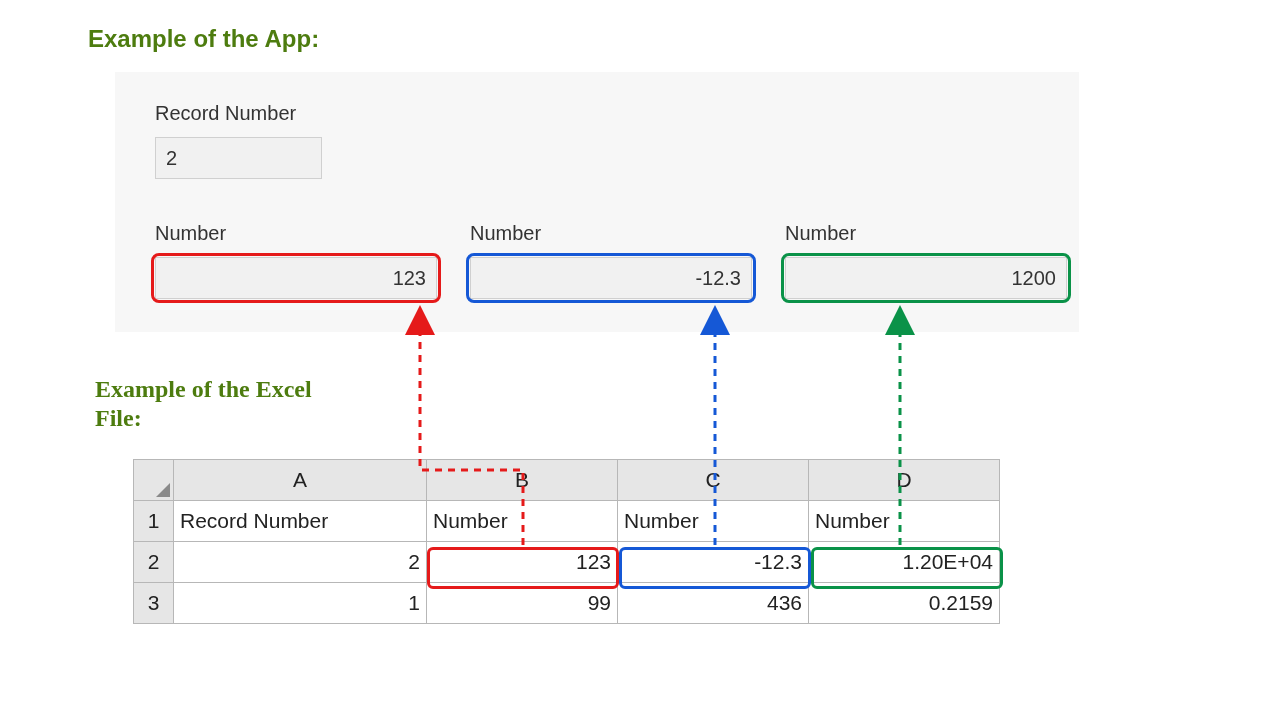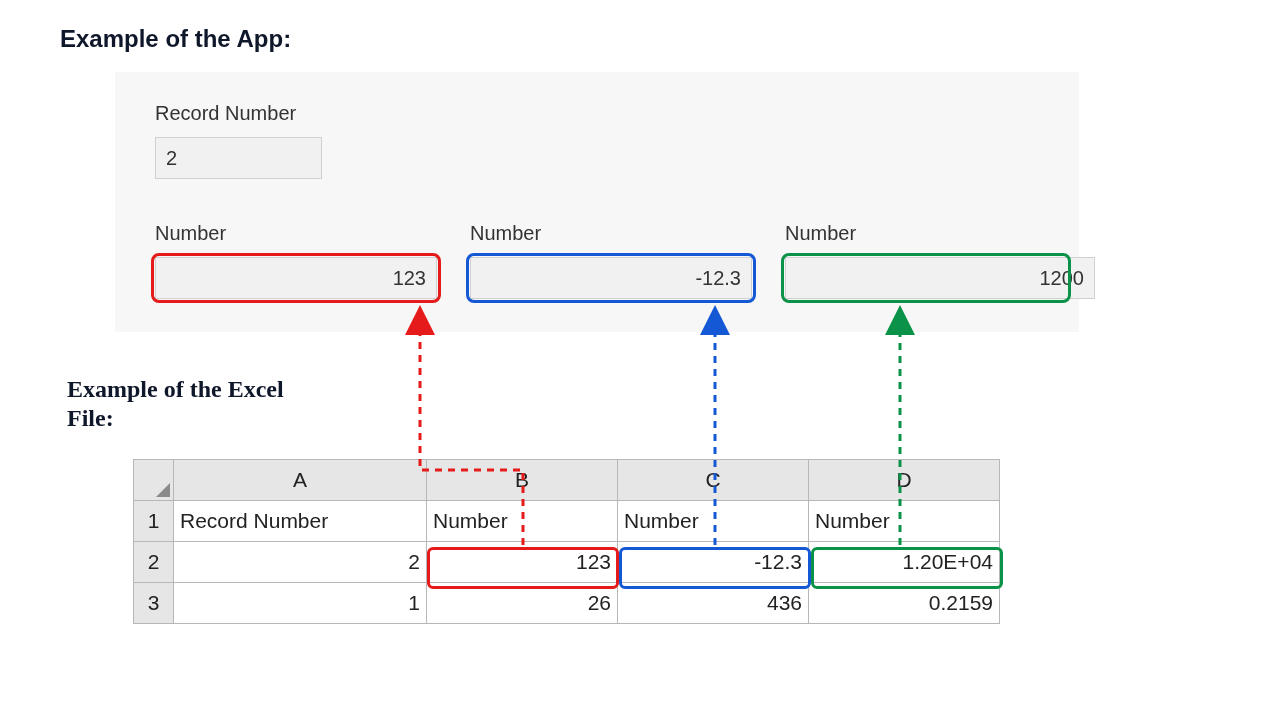--- a/index.html
+++ b/index.html
@@ -19,21 +19,22 @@
     width: 1280px;
     height: 720px;
     background: #ffffff;
     font-family: "Segoe UI", Arial, sans-serif;
     position: relative;
   }
   .heading {
     position: absolute;
     font-weight: 700;
     font-size: 24px;
-    color: #0f172a;
+    color: #4d7c0f;
+    margin-left: 28px;
   }
   
   .app-panel {
     position: absolute;
     left: 115px;
     top: 72px;
     width: 964px;
     height: 260px;
     background: var(--panel-bg);
   }
@@ -139,21 +140,21 @@
   </div>
   <div class="hl-box hl-red" style="left:36px; top:181px; width:290px; height:50px;"></div>
 
   <div class="app-label" style="left:355px; top:150px;">Number</div>
   <div class="app-field right" style="left:355px; top:185px; width:282px;">
     <span>-12.3</span>
   </div>
   <div class="hl-box hl-blue" style="left:351px; top:181px; width:290px; height:50px;"></div>
 
   <div class="app-label" style="left:670px; top:150px;">Number</div>
-  <div class="app-field right" style="left:670px; top:185px; width:310px;">
+  <div class="app-field right" style="left:670px; top:185px; width:282px;">
     <span>1200</span>
   </div>
   <div class="hl-box hl-green" style="left:666px; top:181px; width:290px; height:50px;"></div>
 </div>
 
 <table class="excel">
   <tbody>
       <tr>
     <th class="corner"></th>
     <th style="width:253px;">A</th>
@@ -171,21 +172,21 @@
   <tr>
     <td class="rowhead">2</td>
     <td>2</td>
     <td>123</td>
     <td>-12.3</td>
     <td>1.20E+04</td>
   </tr>
   <tr>
     <td class="rowhead">3</td>
     <td>1</td>
-    <td>26</td>
+    <td>99</td>
     <td>436</td>
     <td>0.2159</td>
   </tr>
 </tbody>
   </table>
 
 <div class="hl-cell hl-red" style="left:427px; top:547px; width:192px; height:42px;"></div>
 <div class="hl-cell hl-blue" style="left:619px; top:547px; width:192px; height:42px;"></div>
 <div class="hl-cell hl-green" style="left:811px; top:547px; width:192px; height:42px;"></div>
 

